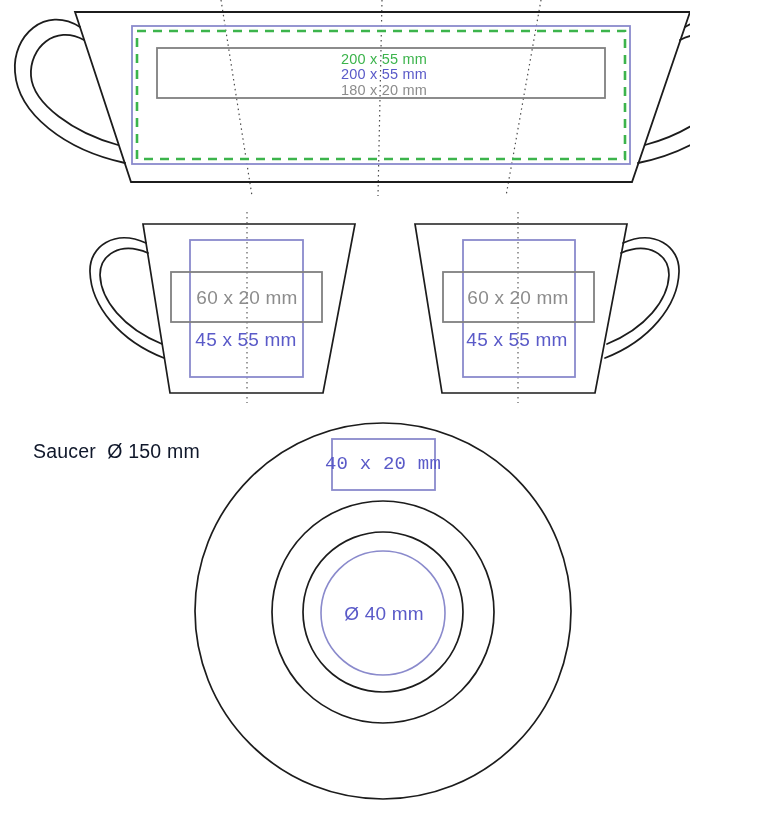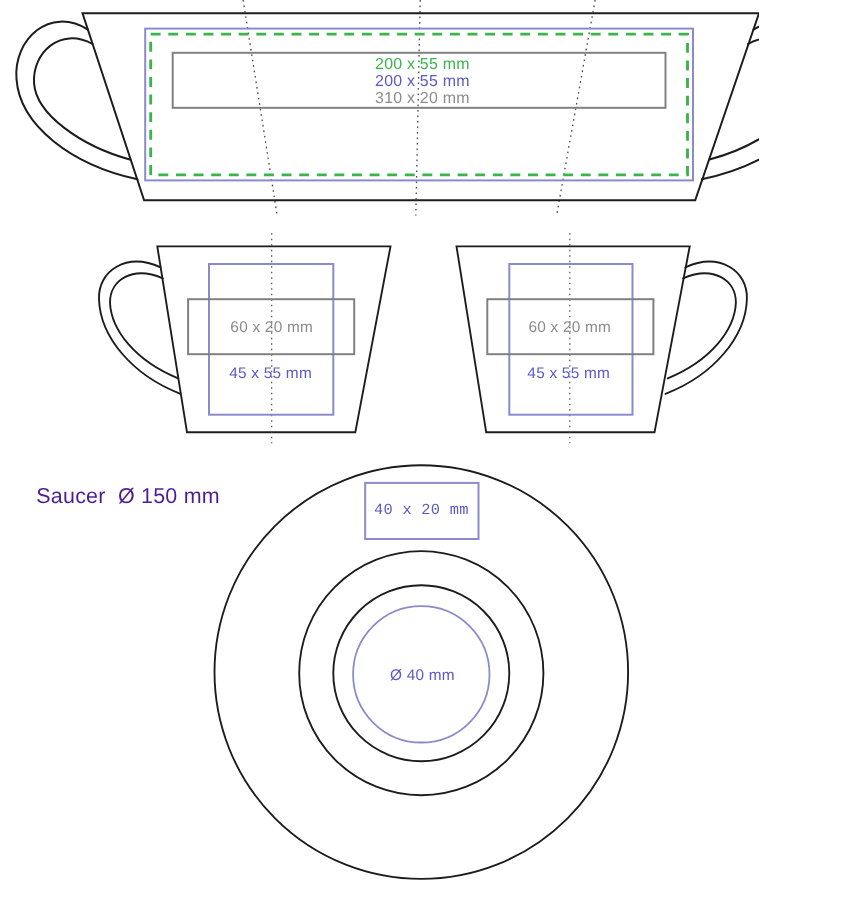--- a/index.html
+++ b/index.html
@@ -21,29 +21,29 @@
   }
   .canvas svg{position:absolute;left:0;top:0;}
   .dim-label{
     position:absolute;
     transform:translateX(-50%);
     font-size:14.5px;
     line-height:15.5px;
     white-space:nowrap;
     letter-spacing:0.2px;
   }
-  .dim-label.small{font-size:14px;}
+  .dim-label.small{font-size:19px;}
   .green-t{color:var(--green);}
   .blue-t{color:var(--blue-text);}
   .gray-t{color:var(--gray-text);}
   .caption{
     position:absolute;
     left:33px;top:440px;
     font-size:19.5px;
-    color:#4c1d95;
+    color:#0f172a;
     white-space:pre;
     letter-spacing:0.2px;
   }
 </style>
 </head>
 <body>
 
 <div class="canvas">
 
   <svg width="768" height="824" viewBox="0 0 768 824">
@@ -96,21 +96,21 @@
       <circle cx="383" cy="611" r="188" stroke="#1c1c1c" stroke-width="1.7"></circle>
       <circle cx="383" cy="612" r="111" stroke="#1c1c1c" stroke-width="1.7"></circle>
       <circle cx="383" cy="612" r="80" stroke="#1c1c1c" stroke-width="1.7"></circle>
       <circle cx="383" cy="613" r="62" stroke-width="1.6" stroke="#8a8acc"></circle>
       <rect x="332" y="439" width="103" height="51" fill="#ffffff" stroke-width="1.8" stroke="#8a8acc"></rect>
     </g>
   </svg>
 
   <div class="dim-label green-t" style="left:384px;top:52px;">200 x 55 mm</div>
   <div class="dim-label blue-t" style="left:384px;top:67px;">200 x 55 mm</div>
-  <div class="dim-label gray-t" style="left:384px;top:83px;">310 x 20 mm</div>
+  <div class="dim-label gray-t" style="left:384px;top:83px;">180 x 20 mm</div>
 
   <div class="dim-label small gray-t" style="left:247px;top:290px;">60 x 20 mm</div>
   <div class="dim-label small blue-t" style="left:246px;top:332px;">45 x 55 mm</div>
 
   <div class="dim-label small gray-t" style="left:518px;top:290px;">60 x 20 mm</div>
   <div class="dim-label small blue-t" style="left:517px;top:332px;">45 x 55 mm</div>
 
   <div class="caption">Saucer  Ø 150 mm</div>
   <div class="dim-label small blue-t" style="left:383px;top:457px;font-family:Liberation Mono, monospace;">40 x 20 mm</div>
   <div class="dim-label small blue-t" style="left:384px;top:606px;">Ø 40 mm</div>

